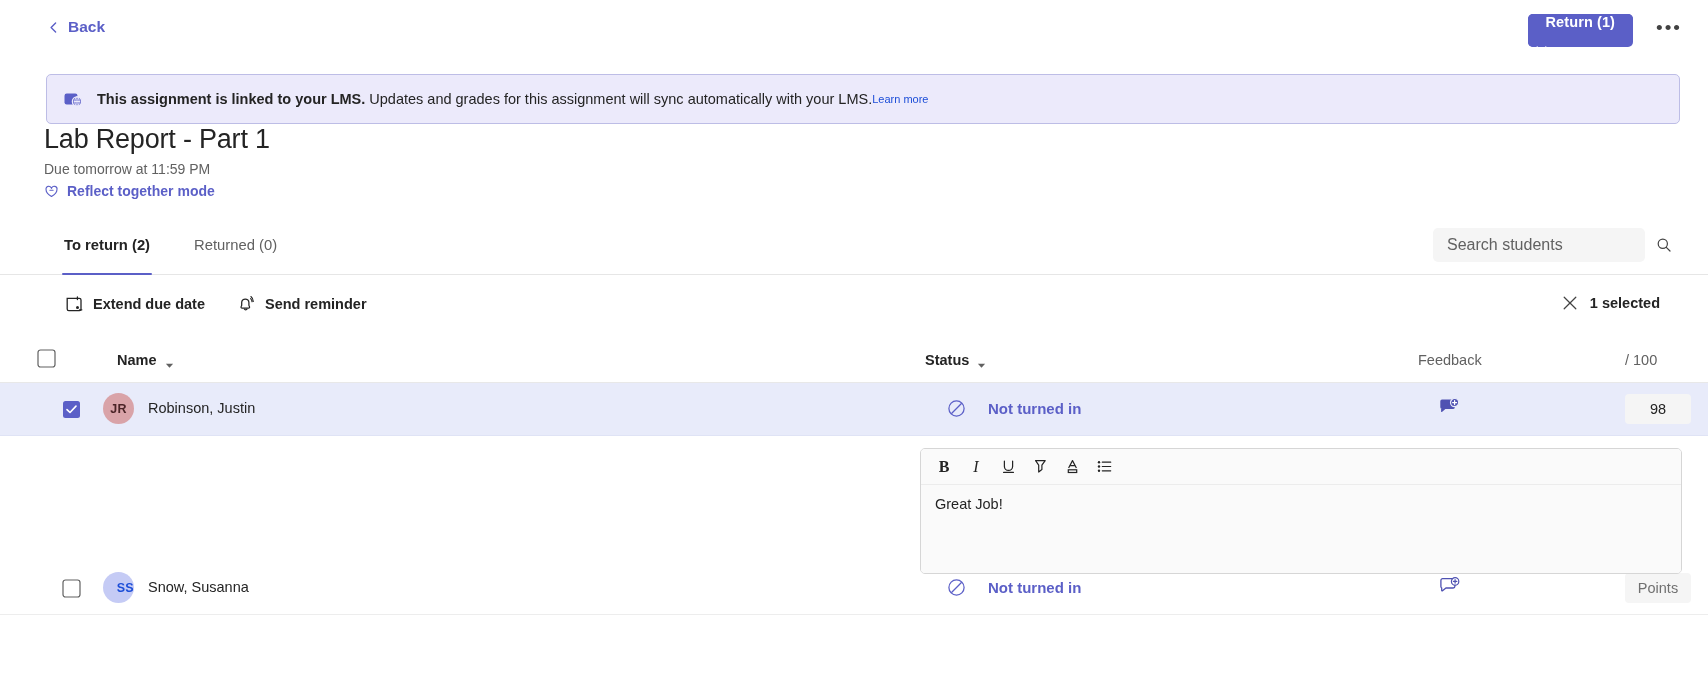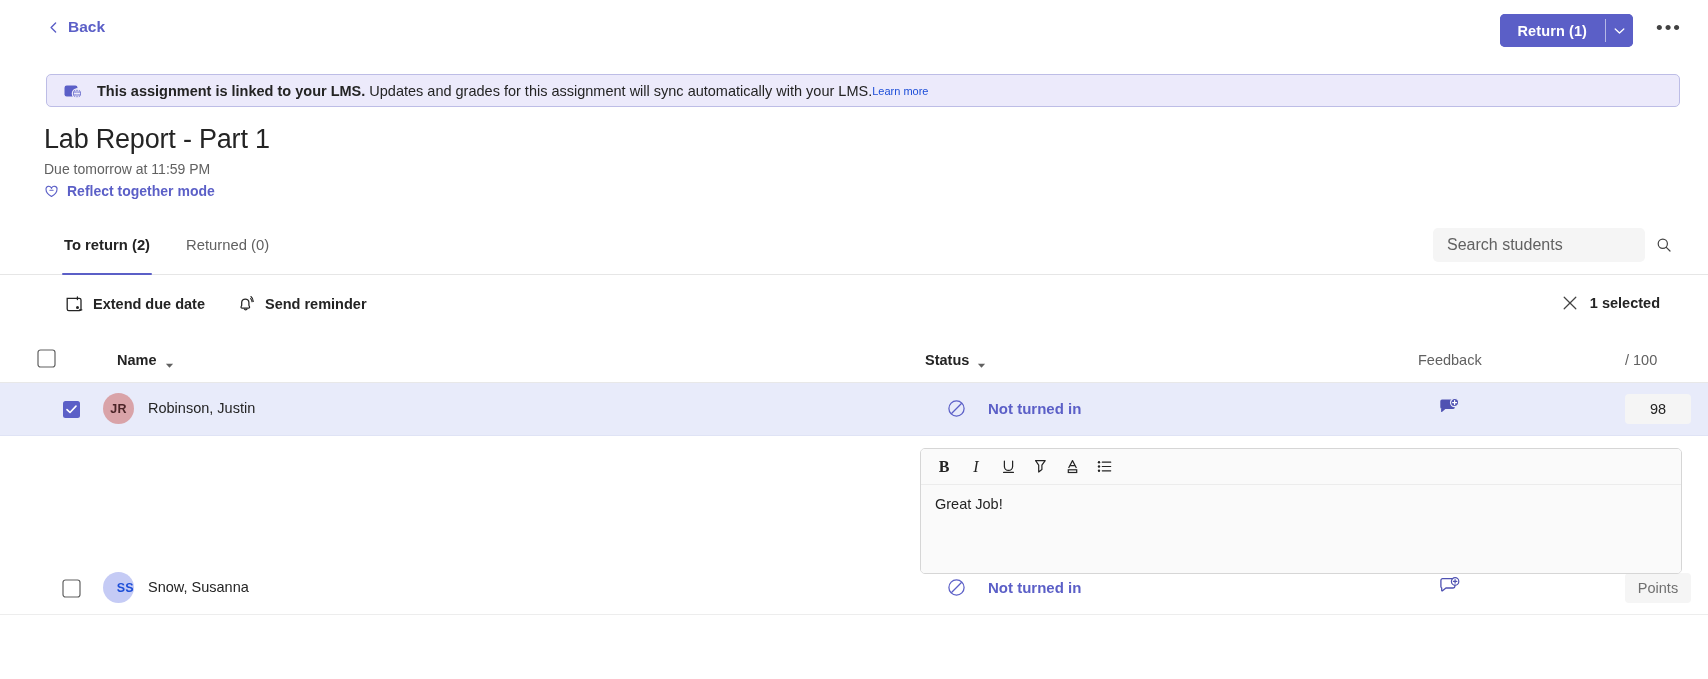--- a/index.html
+++ b/index.html
@@ -24,20 +24,21 @@
     cursor: pointer; user-select: none;
   }
   .back-chevron { display:block; width: 11px; height: 11px; }
   .back-chevron svg { display:block; }
 
   .return-group {
     position: absolute; right: 75px; top: 14px;
     display: flex; align-items: stretch; height: 33px;
     border-radius: 5px; overflow: hidden;
     background: #5b5fc7;
+    flex-direction: column;
   }
   .return-btn {
     display: flex; align-items: center; justify-content: center;
     padding: 0 18px; color: #fff; font-size: 14.5px; font-weight: 700;
     background: #5b5fc7; border: none; cursor: pointer;
     font-family: "Liberation Sans", sans-serif; letter-spacing: .1px;
   }
   .return-split-div { width: 1px; background: rgba(255,255,255,.55); margin: 5px 0; }
   .return-caret {
     display: flex; align-items: center; justify-content: center;
@@ -48,21 +49,21 @@
     width: 34px; height: 33px;
     display: flex; align-items: center; justify-content: center;
     color: #424242; font-size: 19px; letter-spacing: 2px;
     cursor: pointer; border-radius: 4px; line-height: 0;
     padding-bottom: 6px;
   }
 
   
   .lms-banner {
     position: absolute; left: 46px; top: 74px;
-    width: 1634px; height: 33px;
+    width: 1634px; height: 50px;
     background: #eceafb;
     border: 1px solid #bdbde6;
     border-radius: 5px;
     display: flex; align-items: center; gap: 0;
     padding: 0 16px;
   }
   .lms-icon {
     width: 20px; height: 20px; margin-right: 14px; flex: 0 0 auto;
     display:flex; align-items:center; justify-content:center;
   }
@@ -84,21 +85,21 @@
     margin-top: 5px; color: #5b5fc7; font-size: 14px; font-weight: 600;
     cursor: pointer;
   }
   .reflect-icon { width: 15px; height: 15px; display:block; }
 
   
   .tabs-bar {
     position: absolute; left: 0; top: 215px; width: 1708px; height: 60px;
     border-bottom: 1px solid #e6e6e6;
   }
-  .tabs { position: absolute; left: 48px; top: 0; display: flex; gap: 4px; height: 60px; }
+  .tabs { position: absolute; left: 48px; top: 0; display: flex; gap: 12px; height: 60px; }
   .tab {
     position: relative; display: flex; align-items: center;
     padding: 0 16px; height: 60px; cursor: pointer;
     font-size: 14.8px; color: #616161;
   }
   .tab.active { color: #242424; font-weight: 700; }
   .tab.active::after {
     content: ""; position: absolute; left: 14px; right: 14px; bottom: 0;
     height: 2.5px; background: #5b5fc7; border-radius: 2px;
   }

